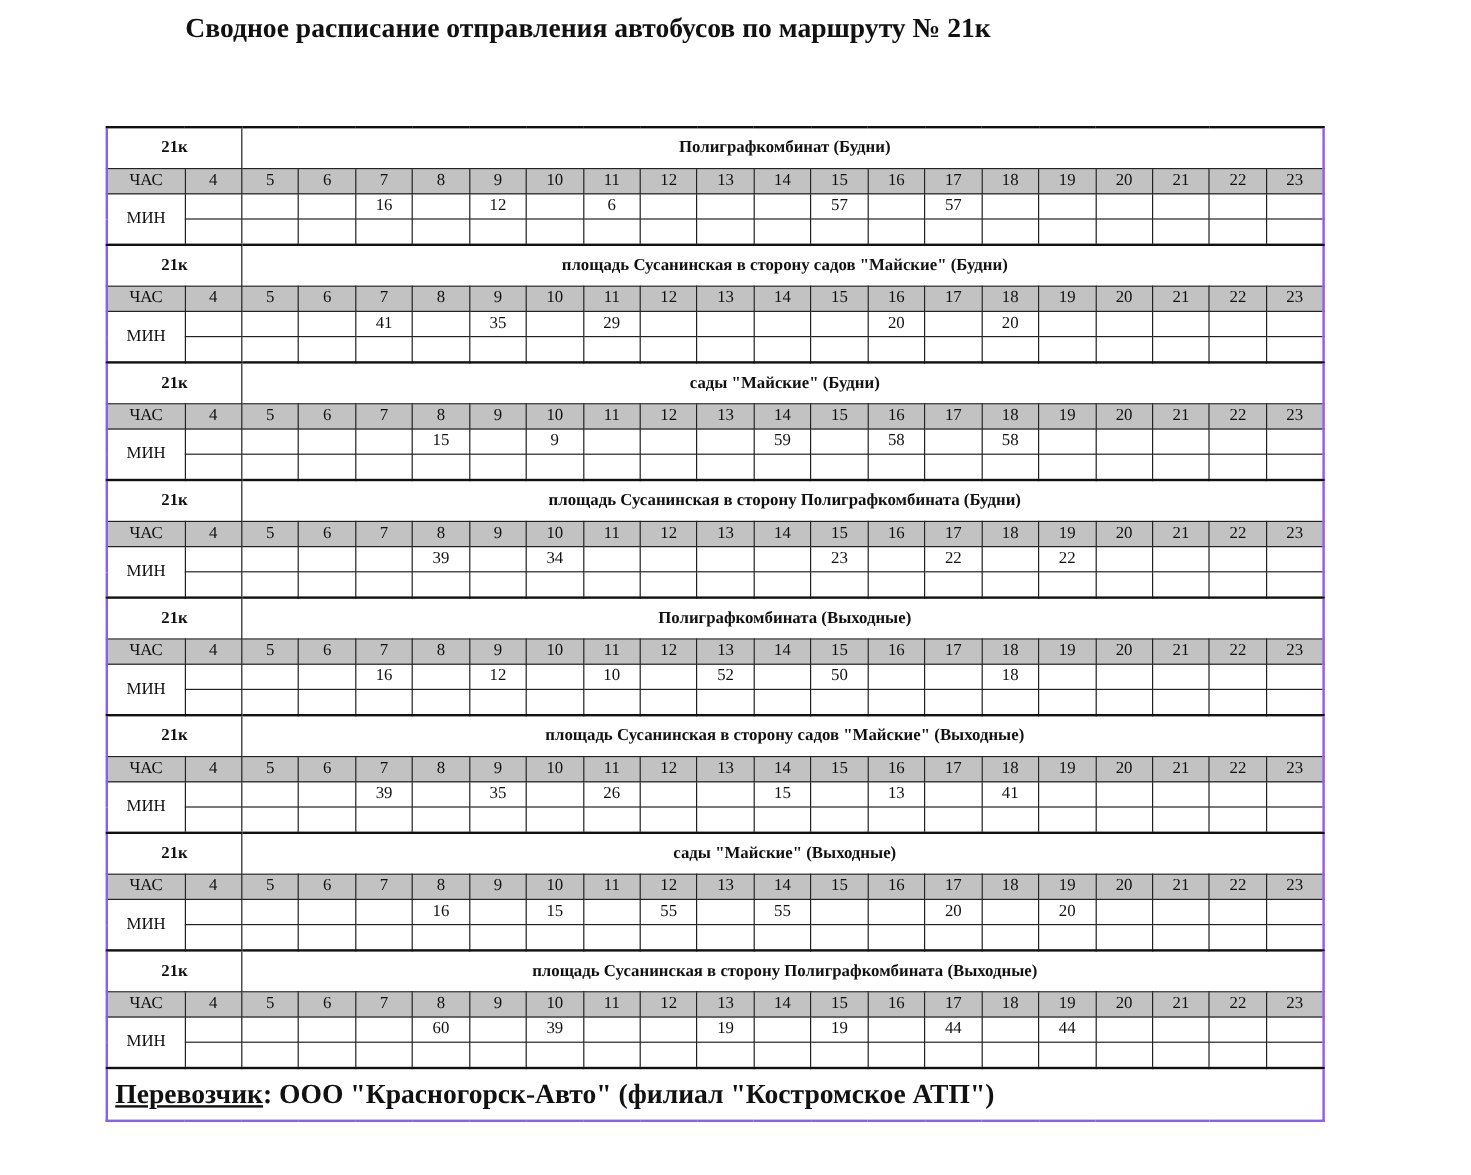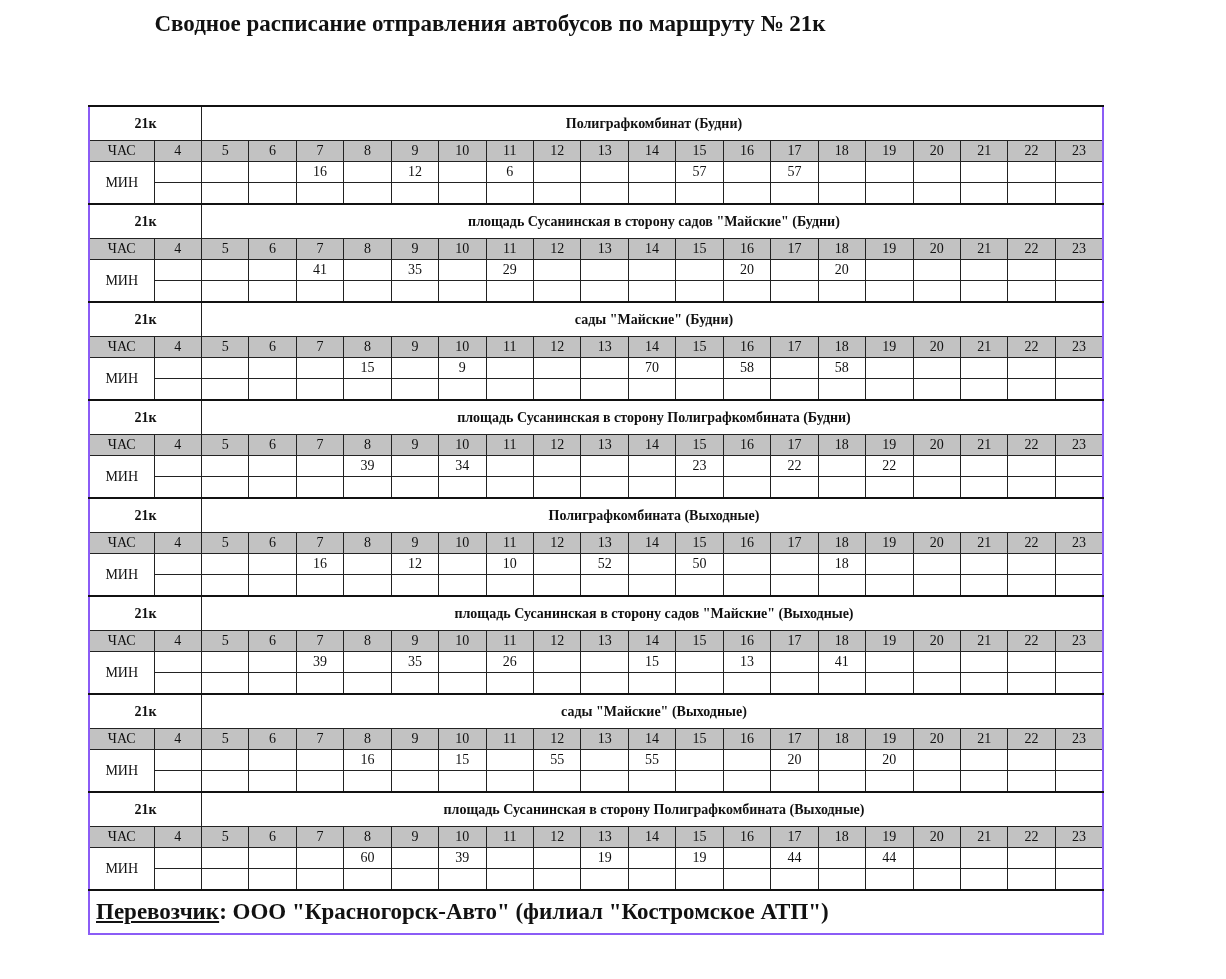--- a/index.html
+++ b/index.html
@@ -213,21 +213,21 @@
         <td></td>
         <td></td>
         <td></td>
         <td></td>
         <td>15</td>
         <td></td>
         <td>9</td>
         <td></td>
         <td></td>
         <td></td>
-        <td>70</td>
+        <td>59</td>
         <td></td>
         <td>58</td>
         <td></td>
         <td>58</td>
         <td></td>
         <td></td>
         <td></td>
         <td></td>
         <td></td>
       </tr>

